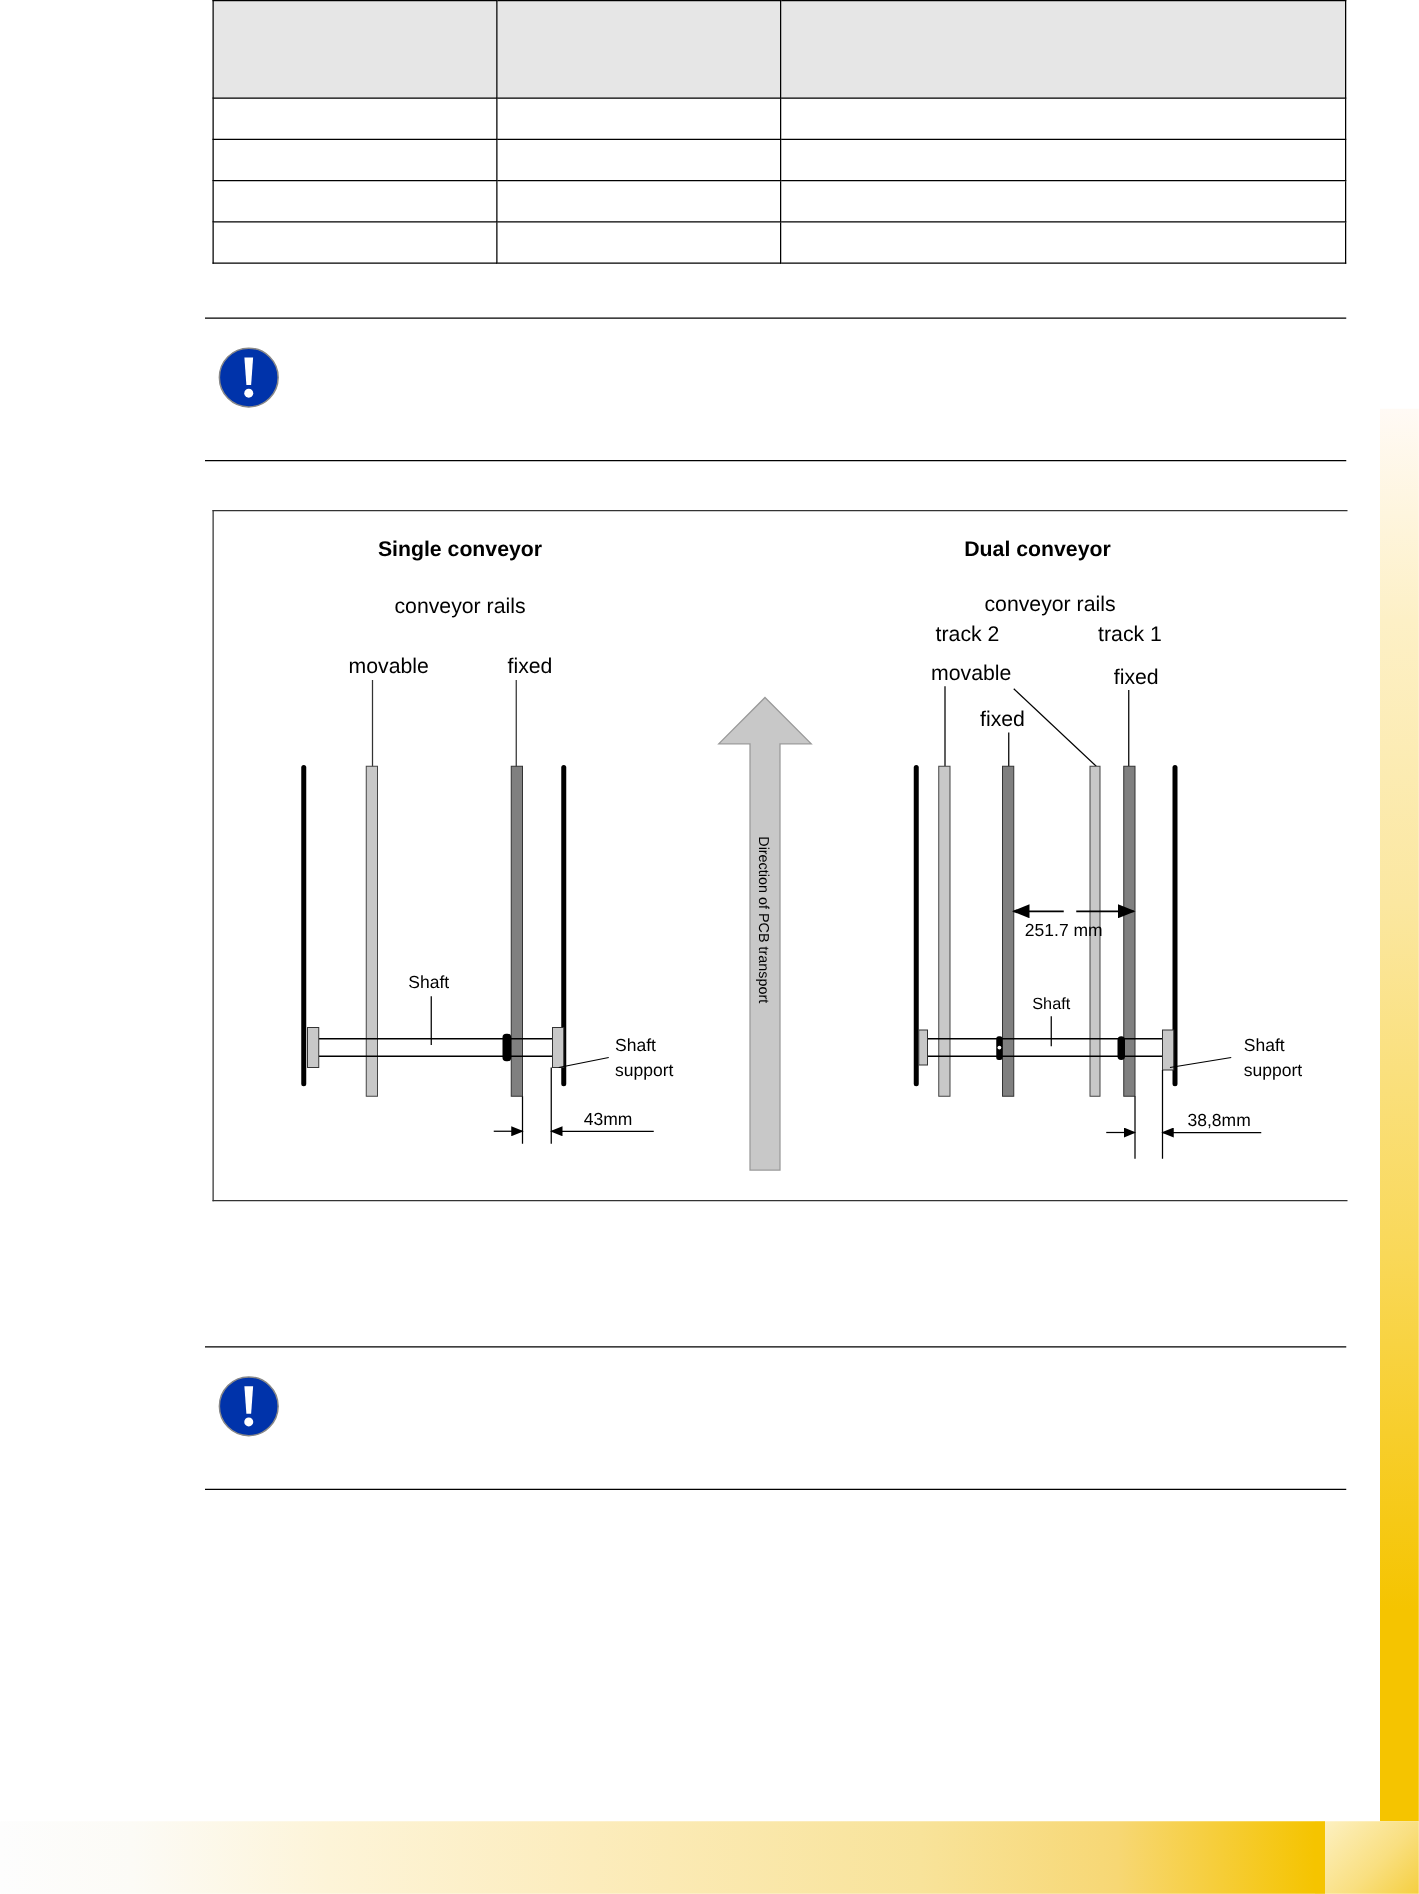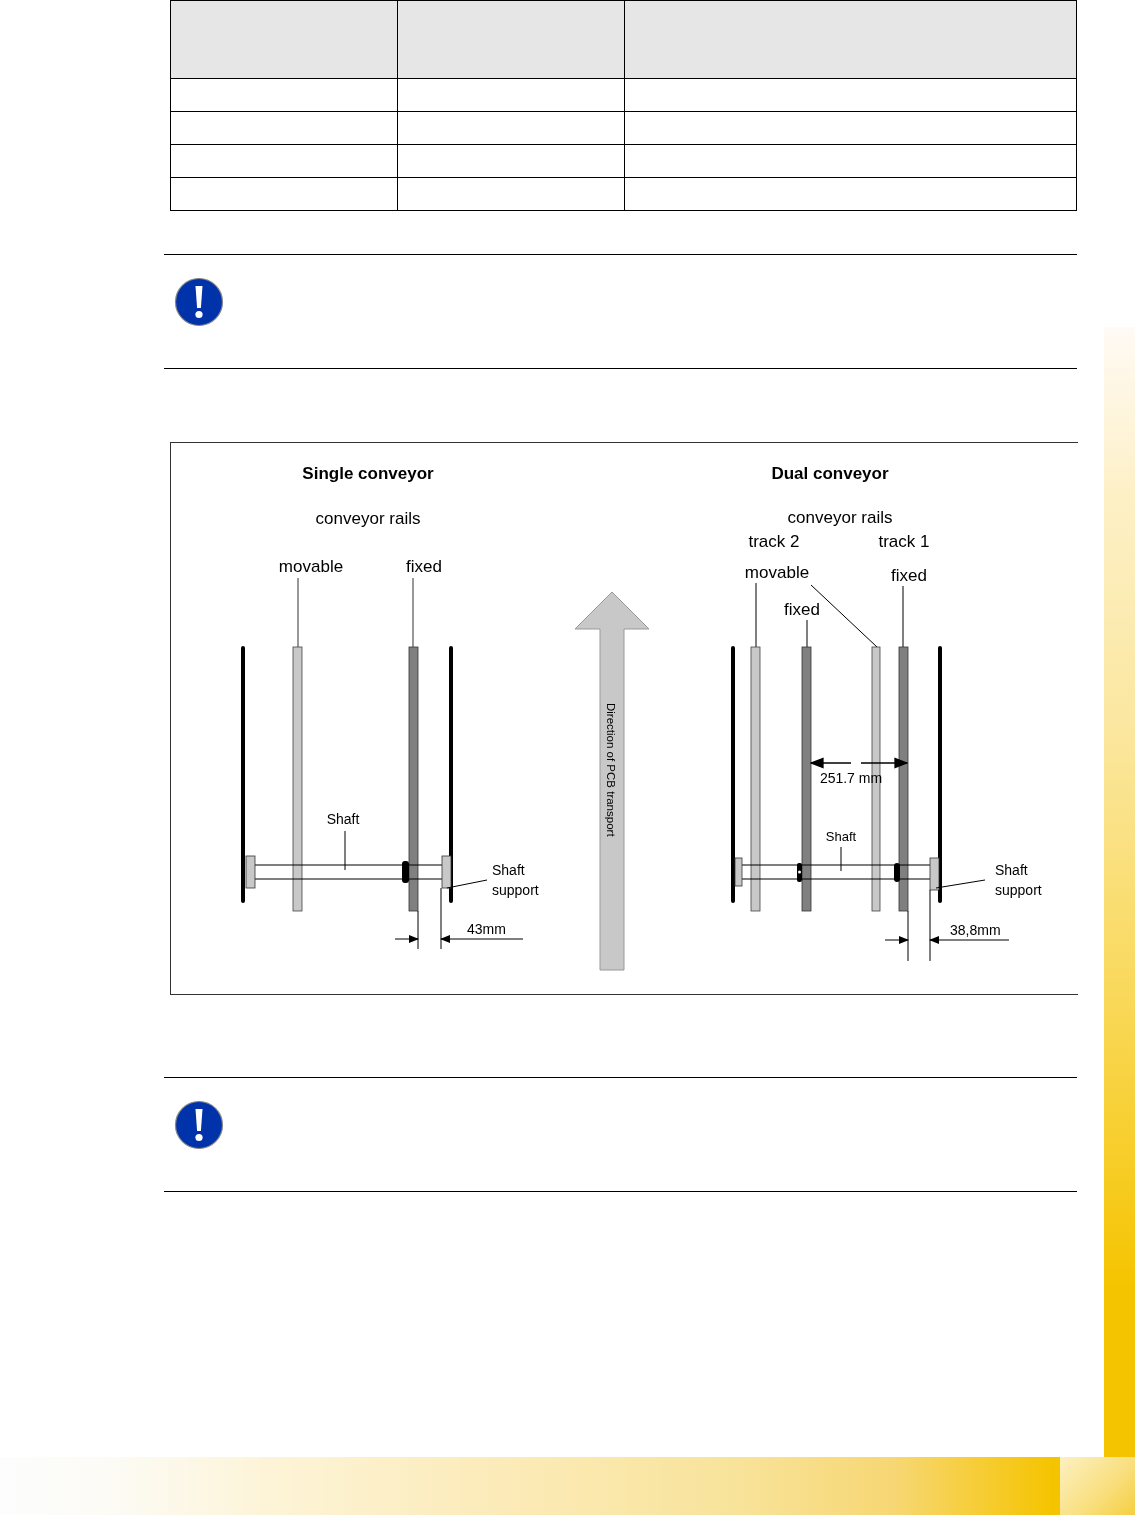--- a/index.html
+++ b/index.html
@@ -6,21 +6,21 @@
   body { width:1135px; height:1515px; position:relative; background:#ffffff; overflow:hidden;
          font-family:"Liberation Sans", sans-serif; color:#000; }
   .spec-table { position:absolute; left:170px; top:0; width:907px; border-collapse:collapse; }
   .spec-table td, .spec-table th { border:1.5px solid #000; padding:0; }
   .spec-table th { background:#e6e6e6; height:77px; }
   .spec-table td { height:32px; }
   .note { position:absolute; left:164px; width:913px; border-top:1.5px solid #000; border-bottom:1.5px solid #000; }
   .note .icon { position:absolute; left:10px; top:22px; width:50px; height:50px; }
   .note-1 { top:254px; height:113px; }
   .note-2 { top:1077px; height:113px; }
-  .figure { position:absolute; left:170px; top:442px; width:907px; height:551px;
+  .figure { position:absolute; left:170px; top:408px; width:907px; height:551px;
             border-top:1.5px solid #333; border-left:1.5px solid #333; border-bottom:1.5px solid #333; }
   .figure svg { position:absolute; left:0; top:0; }
   .side-bar { position:absolute; left:1104px; top:327px; width:31px; height:1130px;
               background:linear-gradient(to bottom, #fffaf5 0%, #fdf0c6 15%, #fbe7a0 35%, #f9d858 60%, #f5c400 85%, #f5c400 100%); }
   .bottom-band { position:absolute; left:0; top:1457px; width:1052px; height:58px;
                  background:linear-gradient(to right, #fdfdfd 0%, #fcfbf6 10%, #fdf4d8 25%, #fcecbc 45%, #f8e39a 70%, #f7d774 85%, #f5c400 100%); }
   .corner-block { position:absolute; left:1052px; top:1457px; width:83px; height:58px;
                   background:linear-gradient(135deg, #fdf2c8 0%, #f9df80 60%, #f5cf40 100%); }
   .corner-strip { position:absolute; left:1052px; top:1457px; width:8px; height:58px; background:#f5c400; }
   svg text { font-family:"Liberation Sans", sans-serif; }

